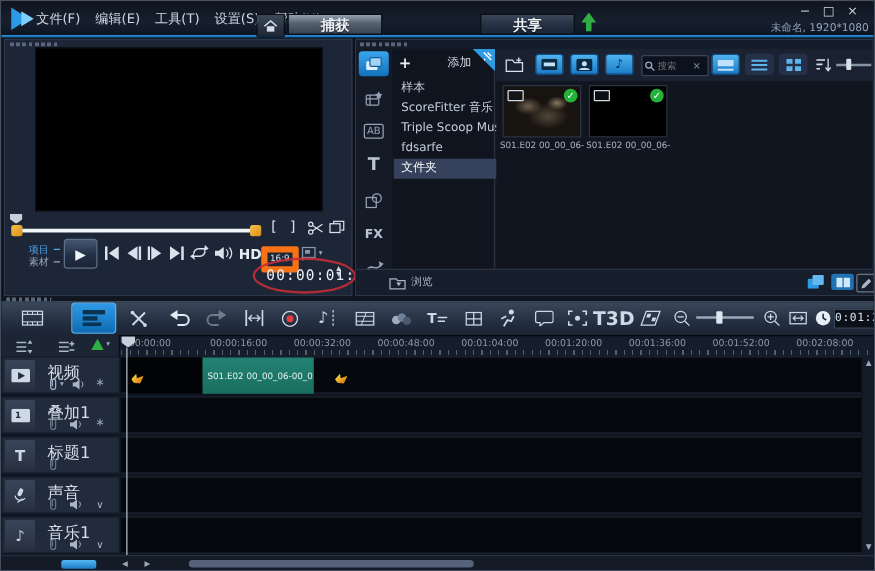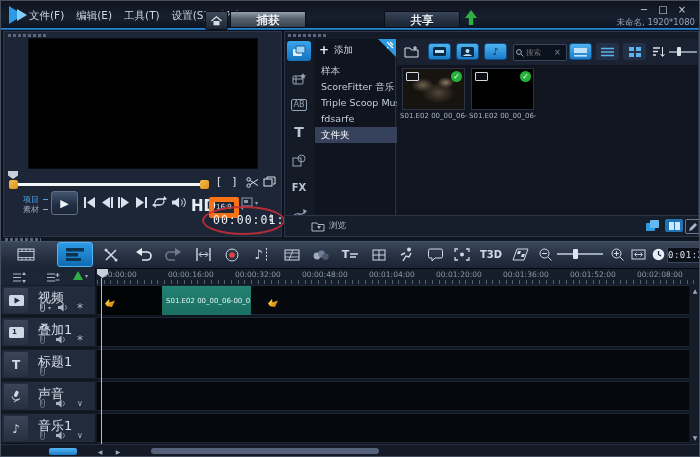--- a/index.html
+++ b/index.html
@@ -205,21 +205,21 @@
         <path d="M12 5a4 4 0 01-4 4H3" fill="none" stroke="#d9e2ec" stroke-width="1.3"></path>
         <polygon points="3,7 0,9 4,12" fill="#d9e2ec"></polygon>
       </svg>
     </div>
   <div class="abs" style="left:171px;top:196px;">
     <svg width="15" height="11" viewBox="0 0 15 11">
         <path d="M0 3.5h3L7 .5v10L3 7.5H0z" fill="#d9e2ec"></path>
         <path d="M9 2.5a4 4 0 010 6M11.5 1a6.5 6.5 0 010 9" fill="none" stroke="#d9e2ec"></path>
       </svg>
     </div>
-  <div class="abs" style="left:190px;top:196px;color:#e6edf5;font-size:15px;font-weight:bold;">HD</div>
+  <div class="abs" style="left:190px;top:196px;color:#e6edf5;font-size:11px;font-weight:bold;">HD</div>
   <div class="abs flex" style="left:208px;top:196px;gap:2px;">
     <span class="chip">16:9</span>
     <span class="caret-g">▾</span>
   </div>
   <div class="abs flex" style="left:240px;top:196px;gap:2px;">
     <svg width="12" height="10" viewBox="0 0 12 10">
         <rect x="1" y="1" width="10" height="8" fill="none" stroke="#8b98aa"></rect>
         <rect x="3" y="3" width="4" height="3" fill="#8b98aa"></rect>
       </svg>
     <span class="caret-g">▾</span>
@@ -267,21 +267,21 @@
   <div class="abs ctr rail-ic" style="left:287px;top:204px;width:22px;height:16px;">
     <svg width="15" height="12" viewBox="0 0 15 12">
         <path d="M1 10C5 2 9 12 13 4" fill="none" stroke="#97a4b6" stroke-width="1.3"></path>
         <polygon points="11,2 15,4 12,7" fill="#97a4b6"></polygon>
       </svg>
   </div>
 
   <div class="abs" style="left:313px;top:38px;width:82px;height:197px;background:#0f141f;border-right:1px solid #262f40;box-sizing:border-box;"></div>
   <div class="abs flex" style="left:318px;top:42px;gap:5px;">
     <span style="color:#e8eef5;font-size:12px;font-weight:bold;">+</span>
-    <span style="color:#d6dee8;font-size:9.5px;">添加</span>
+    <span style="color:#d6dee8;font-size:9.5px;margin-left:24px;">添加</span>
   </div>
   <div class="abs" style="left:377px;top:38px;width:18px;height:18px;background:#2e9ae2;clip-path:polygon(0 0,100% 0,100% 100%);">
     <svg width="18" height="18" viewBox="0 0 18 18">
         <path d="M9 3l6 6M12 3l3 3M10 8l-4 7" stroke="#fff" stroke-width="1.2" fill="none"></path>
       </svg>
   </div>
   <div class="abs folder-item" style="left:314px;top:62px;width:80px;">样本</div>
   <div class="abs folder-item" style="left:314px;top:78px;width:80px;">ScoreFitter 音乐</div>
   <div class="abs folder-item" style="left:314px;top:94px;width:80px;">Triple Scoop Music</div>
   <div class="abs folder-item" style="left:314px;top:110px;width:80px;">fdsarfe</div>
@@ -475,21 +475,21 @@
     <svg width="15" height="13" viewBox="0 0 15 13">
         <path d="M2 1h11a1.5 1.5 0 011.5 1.5v6A1.5 1.5 0 0113 10H7l-3 3v-3H2A1.5 1.5 0 01.5 8.5v-6A1.5 1.5 0 012 1z" fill="none" stroke="#cfd9e6"></path>
       </svg>
   </div>
   <div class="abs ctr" style="left:450px;top:245px;width:22px;height:17px;">
     <svg width="16" height="13" viewBox="0 0 16 13">
         <path d="M4 1H1v3M12 1h3v3M1 9v3h3M15 9v3h-3" fill="none" stroke="#cfd9e6" stroke-width="1.3"></path>
         <circle cx="8" cy="6.5" r="2" fill="#cfd9e6"></circle>
       </svg>
   </div>
-  <div class="abs ctr" style="left:477px;top:246px;width:26px;height:15px;color:#cfd9e6;font-size:10px;font-weight:bold;">
+  <div class="abs ctr" style="left:477px;top:246px;width:26px;height:15px;color:#cfd9e6;font-size:15px;font-weight:bold;">
     <span>T3D</span>
   </div>
   <div class="abs ctr" style="left:508px;top:245px;width:22px;height:17px;">
     <svg width="17" height="13" viewBox="0 0 17 13">
         <path d="M1 12L5 1h11l-4 11z" fill="none" stroke="#cfd9e6"></path>
         <path d="M6 3h3l-1 3H5zM10 6h3l-1 3h-3z" fill="#cfd9e6"></path>
       </svg>
   </div>
 
   <div class="abs ctr" style="left:536px;top:246px;width:16px;height:15px;">

